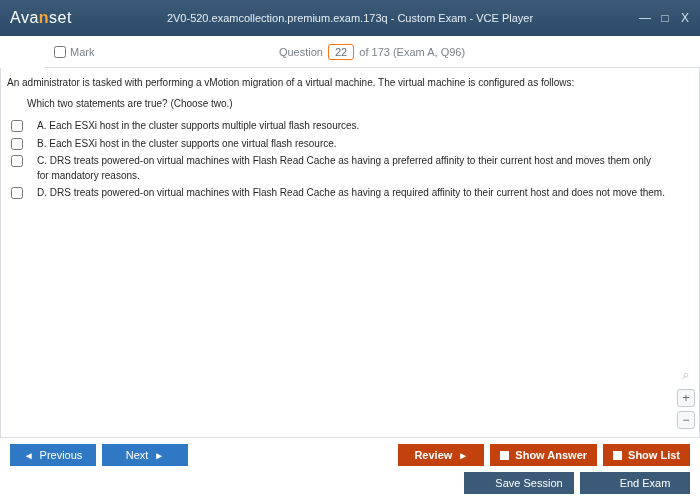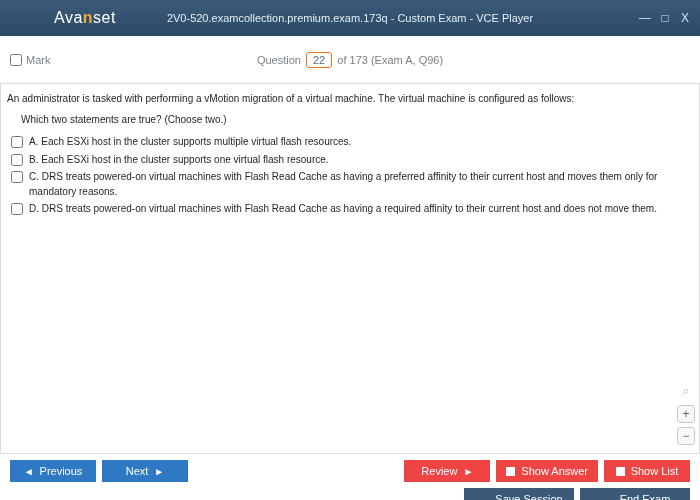--- a/index.html
+++ b/index.html
@@ -5,21 +5,20 @@
   * { box-sizing: border-box; margin: 0; padding: 0; }
   html, body { width: 700px; height: 500px; overflow: hidden; font-family: Arial, Helvetica, sans-serif; background: #fff; }
 
   .titlebar {
     height: 36px;
     background: linear-gradient(180deg, #3a5a78 0%, #2a4a68 100%);
     color: #eef3f7;
     display: flex;
     align-items: center;
     position: relative;
-    padding-left: 44px;
   }
   .logo {
     font-family: Arial, sans-serif;
     font-size: 16px;
     font-weight: 400;
     padding-left: 10px;
     letter-spacing: 0.5px;
     color: #fff;
   }
   .logo .accent { color: #f4a638; font-weight: 700; }
@@ -35,28 +34,29 @@
     margin-left: auto;
     display: flex;
     gap: 6px;
     padding-right: 8px;
     font-size: 12px;
     color: #cfe0ee;
   }
   .win-controls span { cursor: pointer; width: 14px; text-align: center; }
 
   .question-bar {
-    height: 48px;
+    height: 32px;
     border-bottom: 1px solid #d9dde1;
     display: flex;
     align-items: center;
     font-size: 11px;
     color: #7a8289;
     padding: 8px 10px;
     position: relative;
+    margin-left: 44px;
   }
   .mark-wrap { display: flex; align-items: center; gap: 4px; }
   .mark-wrap input { width: 12px; height: 12px; }
   .q-center {
     position: absolute;
     left: 0; right: 0;
     text-align: center;
     pointer-events: none;
   }
   .q-center .qlabel { color: #7a8289; }
@@ -79,24 +79,24 @@
   .content-inner {
     position: absolute;
     top: 0; left: 0; right: 28px; bottom: 0;
     padding: 8px 6px 8px 6px;
     font-size: 10px;
     color: #262626;
     line-height: 1.45;
   }
   ul.bullets { margin: 2px 0 6px 22px; }
   ul.bullets li { font-size: 10px; }
-  .stem2 { margin: 6px 0 8px 14px; }
+  .stem2 { margin: 6px 0 8px 20px; }
   .options { margin-top: 4px; }
   .opt {
-    display: flex; align-items: flex-start; gap: 6px;
+    display: flex; align-items: flex-start; gap: 14px;
     margin: 3px 0 3px 4px;
   }
   .opt input { width: 12px; height: 12px; margin-top: 1px; flex: 0 0 auto; }
   .opt span { font-size: 10px; }
 
   .side-tools {
     position: absolute;
     right: 4px; bottom: 8px;
     display: flex; flex-direction: column; gap: 4px;
     align-items: center;
@@ -126,21 +126,21 @@
     display: inline-flex; align-items: center; justify-content: center;
     font-size: 11px;
     color: #fff;
     border: none;
     cursor: pointer;
     padding: 0 10px;
     min-width: 86px;
     gap: 6px;
   }
   .btn.blue { background: #2f78c4; }
-  .btn.orange { background: #ef4444; }
+  .btn.orange { background: #c2410c; font-weight: bold; }
   .btn.dark { background: #3a5a78; min-width: 110px; padding-left: 30px; }
   .btn .arrow { font-size: 10px; }
   .btn .sq {
     width: 9px; height: 9px; background: #fff; display: inline-block;
   }
   .spacer { flex: 1; }
 </style>
 </head>
 <body>
 

